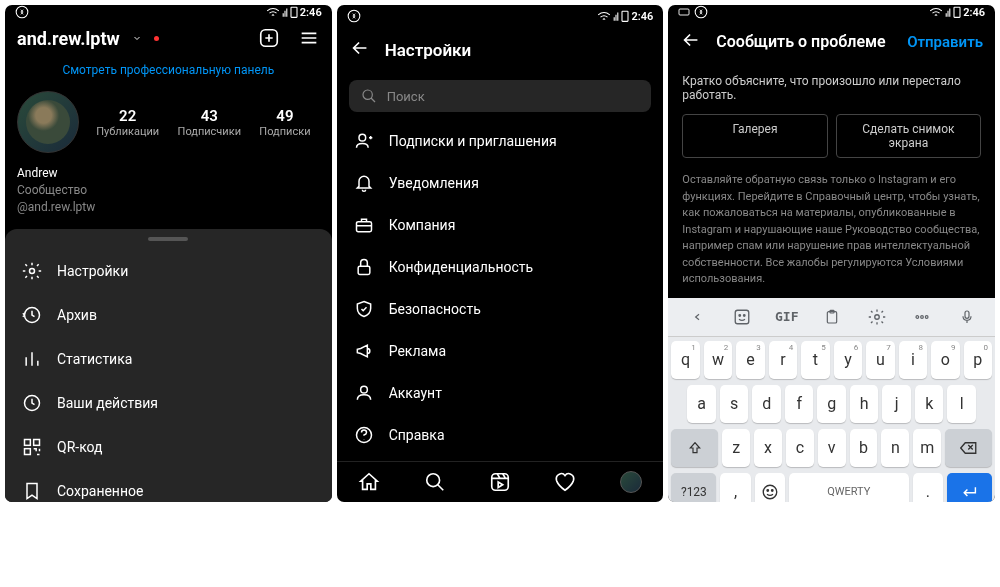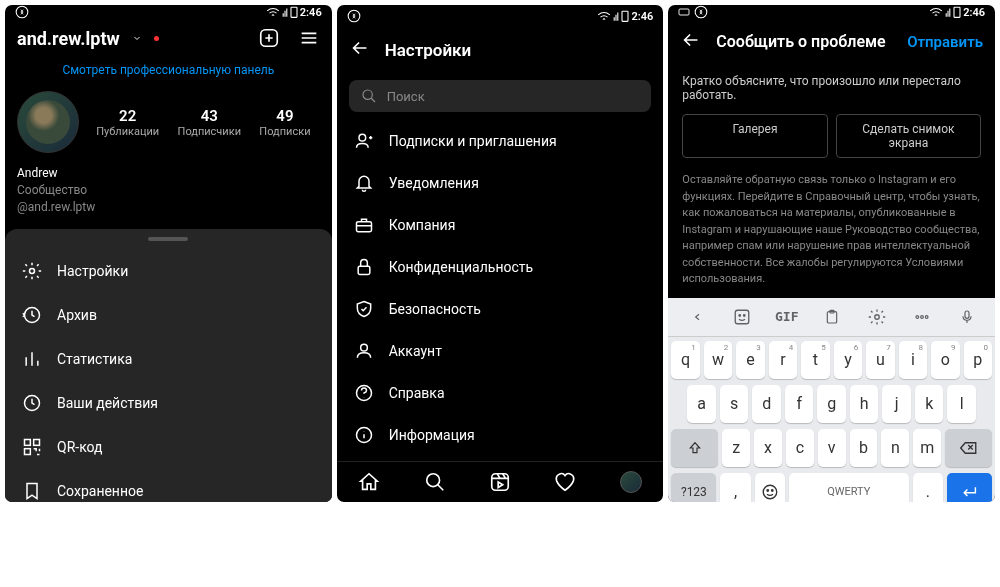--- a/index.html
+++ b/index.html
@@ -269,20 +269,28 @@
         <span class="menu-icon">
           <svg width="20" height="20" viewBox="0 0 24 24">
             <path d="M12 3l8 3v5q0 7-8 10-8-3-8-10V6zM9 12l2 2 4-4"></path>
           </svg>
         </span>
         <span>Безопасность</span>
       </div>
     <div class="settings-item">
         <span class="menu-icon">
           <svg width="20" height="20" viewBox="0 0 24 24">
+            <path d="M4 10v4l4 1 8 4V5l-8 4zM16 9q3 0 3 3t-3 3"></path>
+          </svg>
+        </span>
+        <span>Реклама</span>
+      </div>
+    <div class="settings-item">
+        <span class="menu-icon">
+          <svg width="20" height="20" viewBox="0 0 24 24">
             <circle cx="12" cy="8" r="4"></circle>
             <path d="M4 20q0-6 8-6t8 6"></path>
           </svg>
         </span>
         <span>Аккаунт</span>
       </div>
     <div class="settings-item">
         <span class="menu-icon">
           <svg width="20" height="20" viewBox="0 0 24 24">
             <circle cx="12" cy="12" r="9"></circle>

